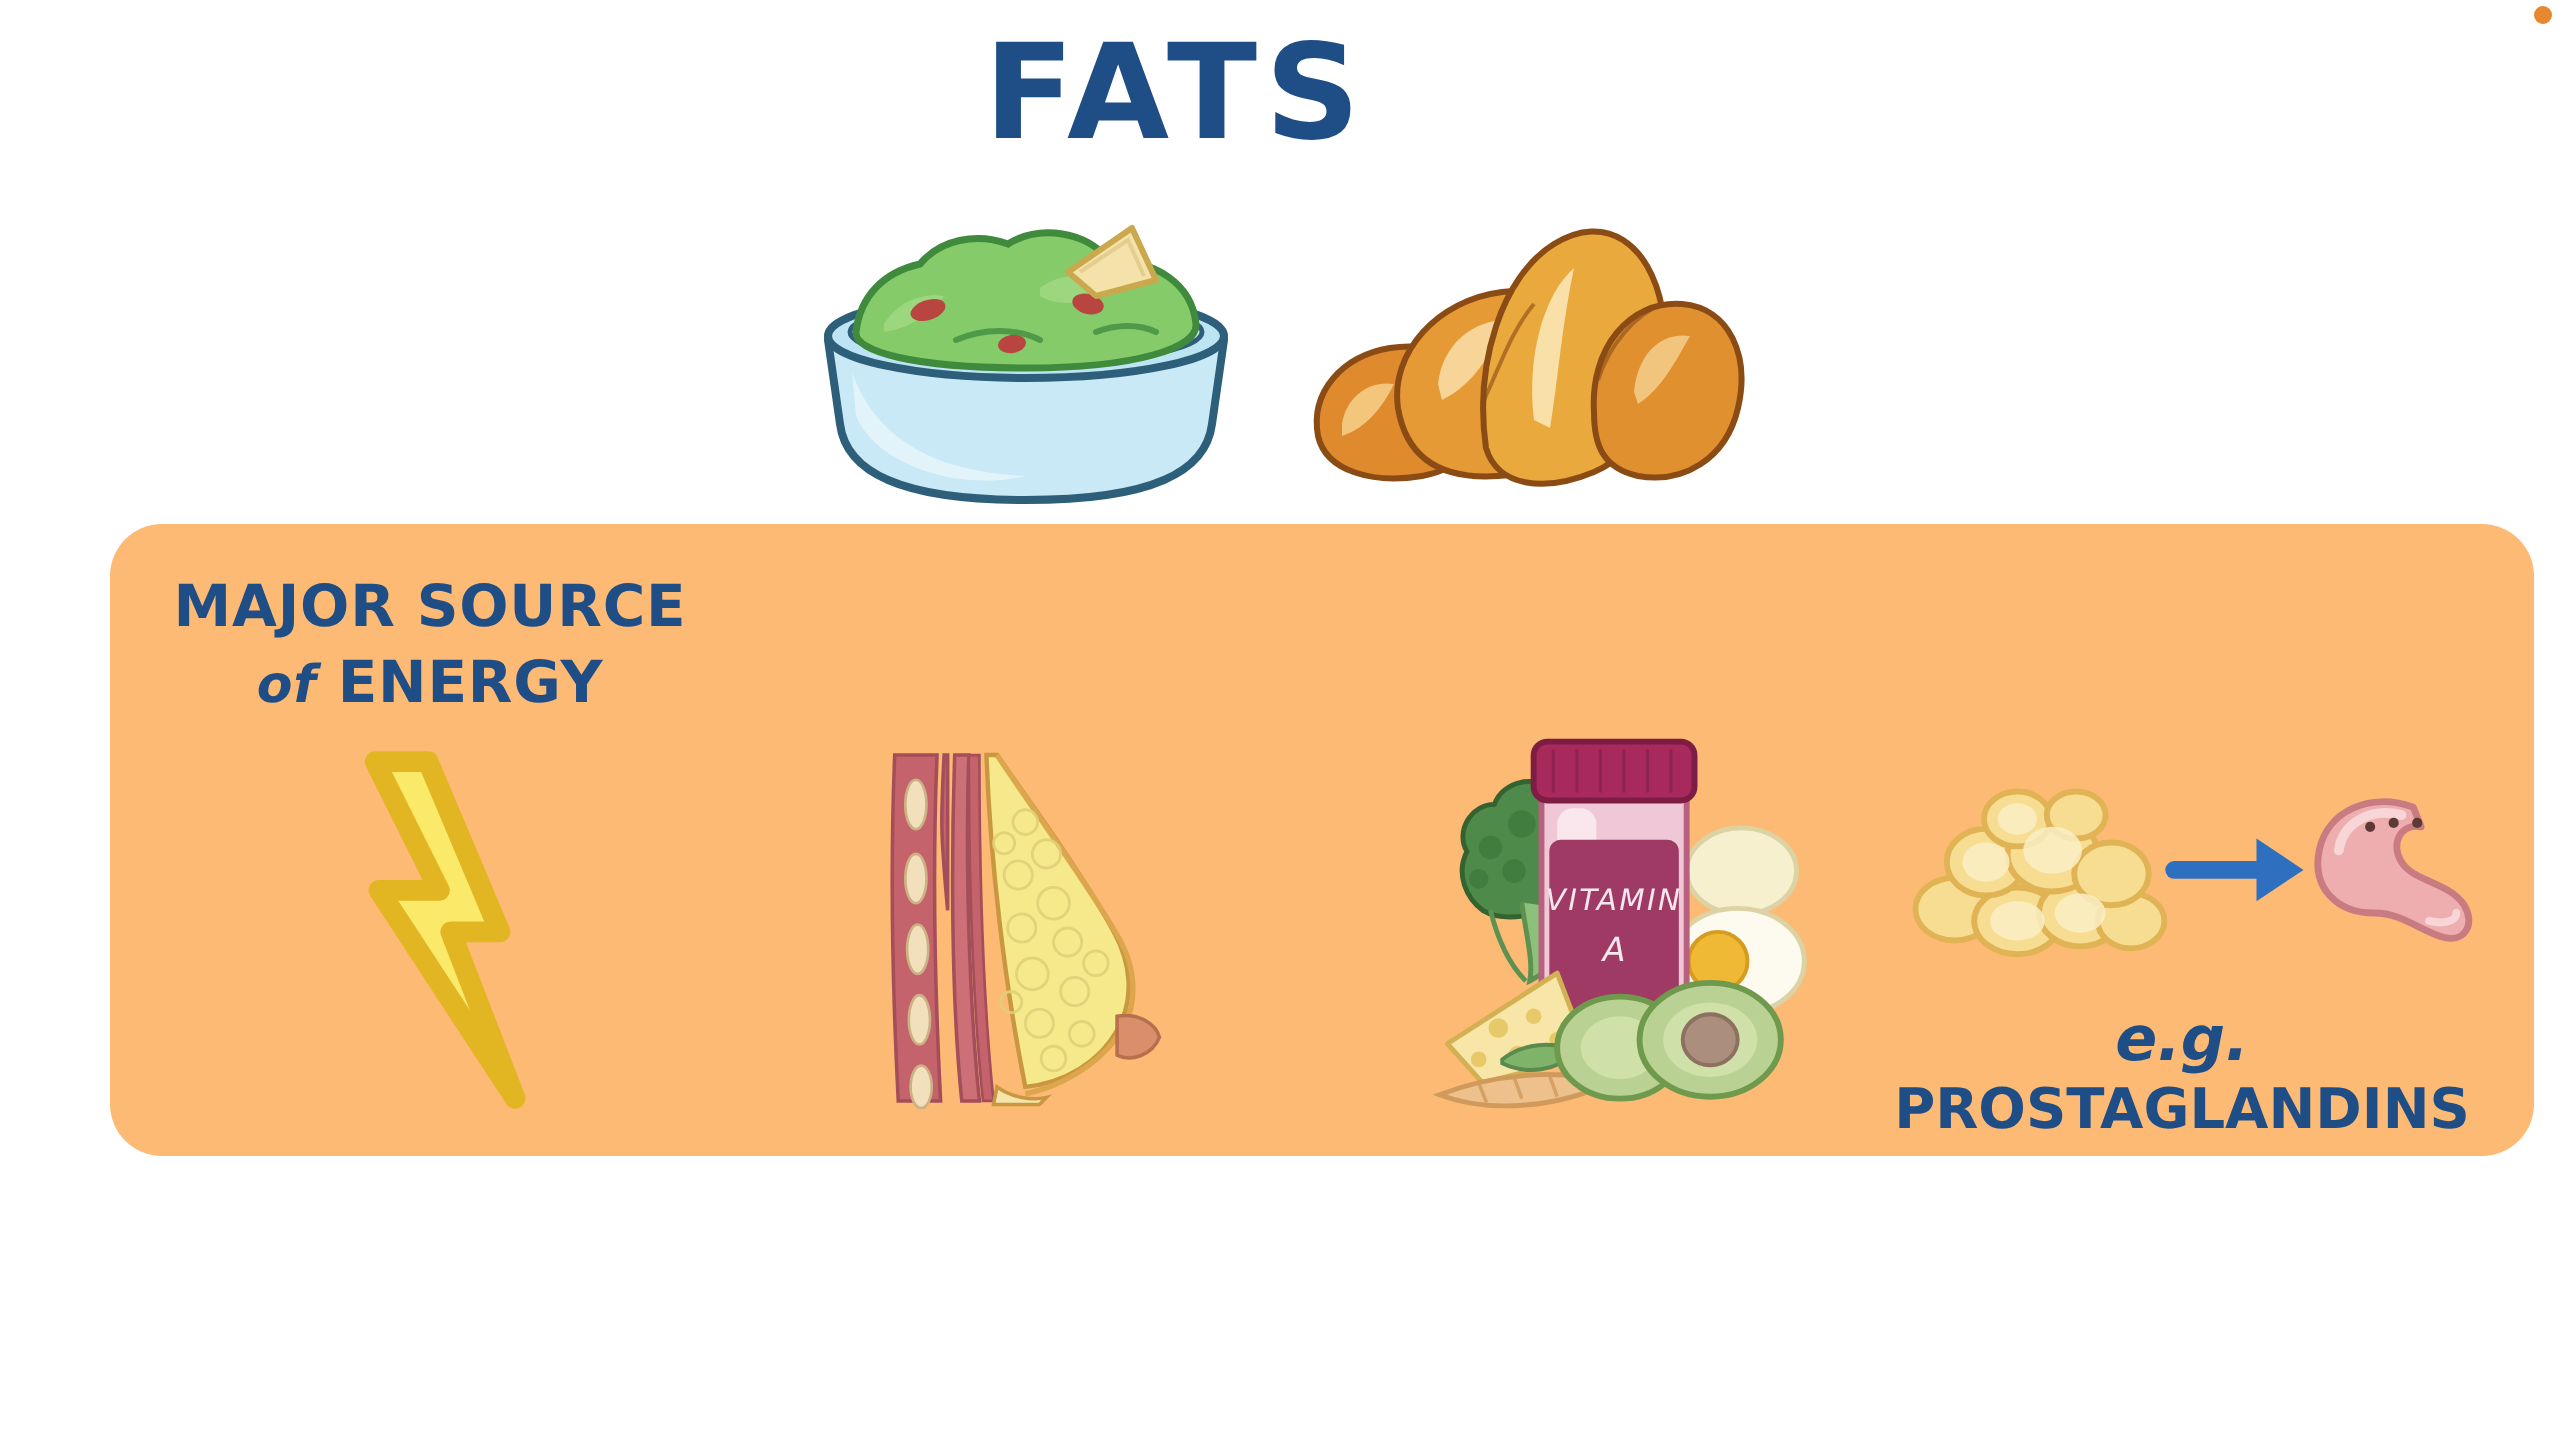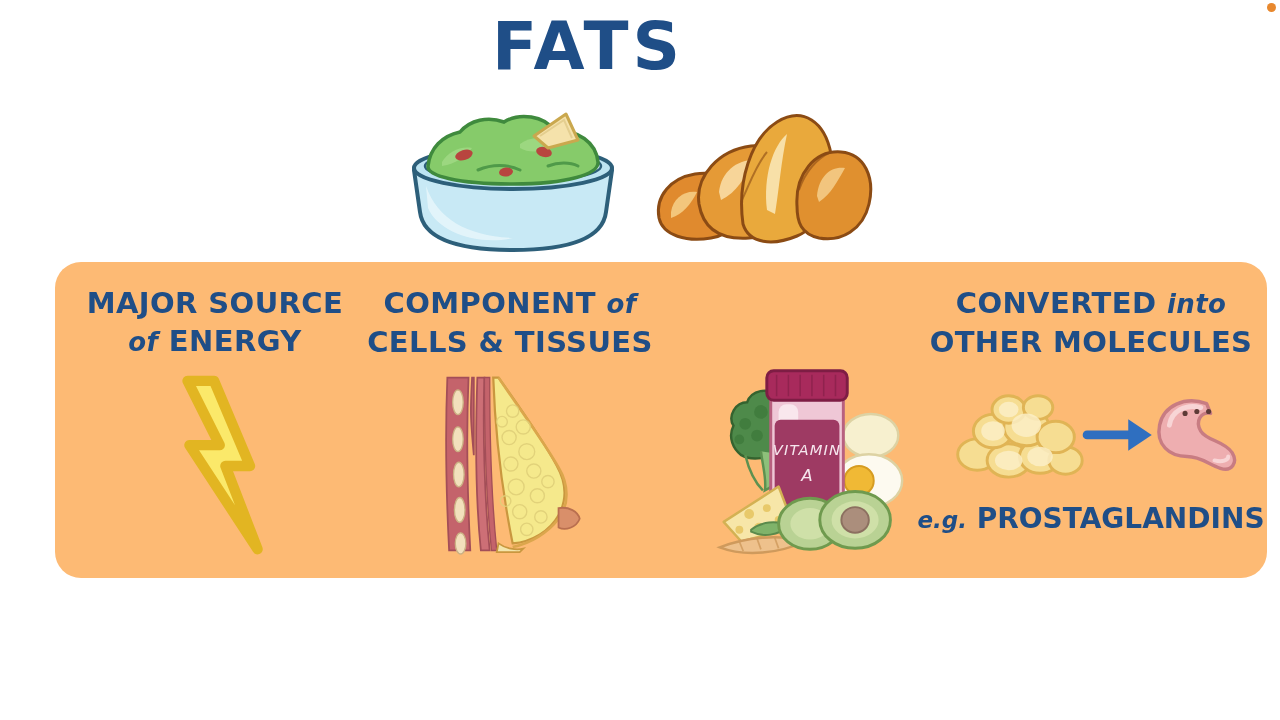--- a/index.html
+++ b/index.html
@@ -111,21 +111,21 @@
     top: 240px;
     left: 0;
     width: 100%;
     text-align: center;
     font-family: "DejaVu Sans", sans-serif;
     font-weight: bold;
     font-size: 28px;
     color: #1f4e87;
   }
   #prostaglandins-label .eg {
-    font-size: 23px;
+    font-size: 31px;
     font-style: italic;
   }
 </style>
 </head>
 <body>
 
 <div id="corner-dot"></div>
 
 <div id="title">FATS</div>
 
@@ -187,25 +187,20 @@
       <span>ENERGY</span>
     </div>
     <div class="col-art" id="art-1">
       <svg viewBox="0 0 110 190" width="104" height="182">
         <path d="M72 6 L34 96 L60 96 L26 184 L98 74 L66 74 L100 6 Z" fill="#fbe96a" stroke="#e2b522" stroke-width="11" stroke-linejoin="round" stroke-linecap="round" transform="scale(-1,1) translate(-126,0)"></path>
       </svg>
     </div>
   </div>
 
   <div class="col" id="col-2">
-    <div class="col-heading">
-      <span>COMPONENT</span>
-      <span class="lc">of</span><br>
-      <span>CELLS &amp; TISSUES</span>
-    </div>
     <div class="col-art" id="art-2">
       <svg viewBox="0 0 170 200" width="150" height="196">
 
         <path d="M14 2 C12 50 12 120 16 198 L40 198 C36 120 36 50 38 2 Z" fill="#c4636b" stroke="#a34e58" stroke-width="2"></path>
 
         <ellipse cx="26" cy="30" rx="6" ry="14" fill="#f2e0bc" stroke="#cbb184" stroke-width="1.5"></ellipse>
         <ellipse cx="26" cy="72" rx="6" ry="14" fill="#f2e0bc" stroke="#cbb184" stroke-width="1.5"></ellipse>
         <ellipse cx="27" cy="112" rx="6" ry="14" fill="#f2e0bc" stroke="#cbb184" stroke-width="1.5"></ellipse>
         <ellipse cx="28" cy="152" rx="6" ry="14" fill="#f2e0bc" stroke="#cbb184" stroke-width="1.5"></ellipse>
         <ellipse cx="29" cy="190" rx="6" ry="12" fill="#f2e0bc" stroke="#cbb184" stroke-width="1.5"></ellipse>
@@ -312,25 +307,20 @@
           <ellipse cx="106" cy="162" rx="20" ry="16" fill="#cfe0a8"></ellipse>
           <ellipse cx="152" cy="158" rx="36" ry="29" fill="#b9d294" stroke="#6f9a4e" stroke-width="3"></ellipse>
           <ellipse cx="152" cy="158" rx="24" ry="19" fill="#cfe0a8"></ellipse>
           <ellipse cx="152" cy="158" rx="14" ry="13" fill="#ab8e7c" stroke="#8c7060" stroke-width="2"></ellipse>
         </g>
       </svg>
     </div>
   </div>
 
   <div class="col" id="col-4">
-    <div class="col-heading">
-      <span>CONVERTED</span>
-      <span class="lc">into</span><br>
-      <span>OTHER MOLECULES</span>
-    </div>
 
     <div class="col-art" id="art-4">
       <svg viewBox="0 0 300 100" width="296" height="98">
 
         <g fill="#f6dd92" stroke="#e0b455" stroke-width="3">
           <ellipse cx="34" cy="72" rx="20" ry="16"></ellipse>
           <ellipse cx="66" cy="78" rx="22" ry="17"></ellipse>
           <ellipse cx="98" cy="74" rx="21" ry="17"></ellipse>
           <ellipse cx="124" cy="78" rx="17" ry="14"></ellipse>
           <ellipse cx="50" cy="48" rx="20" ry="17"></ellipse>

